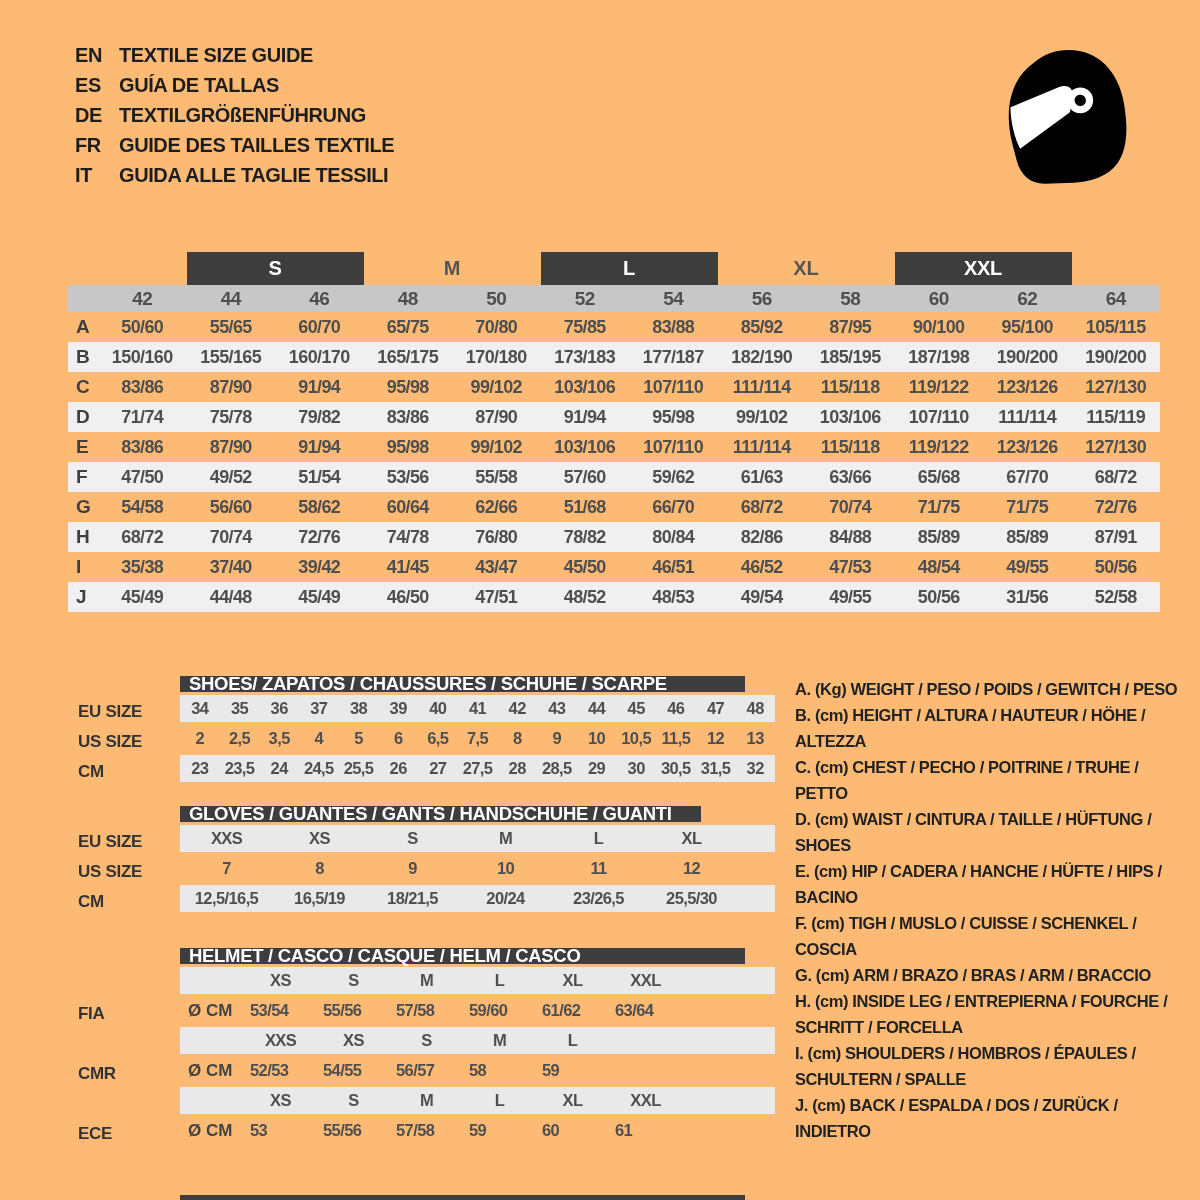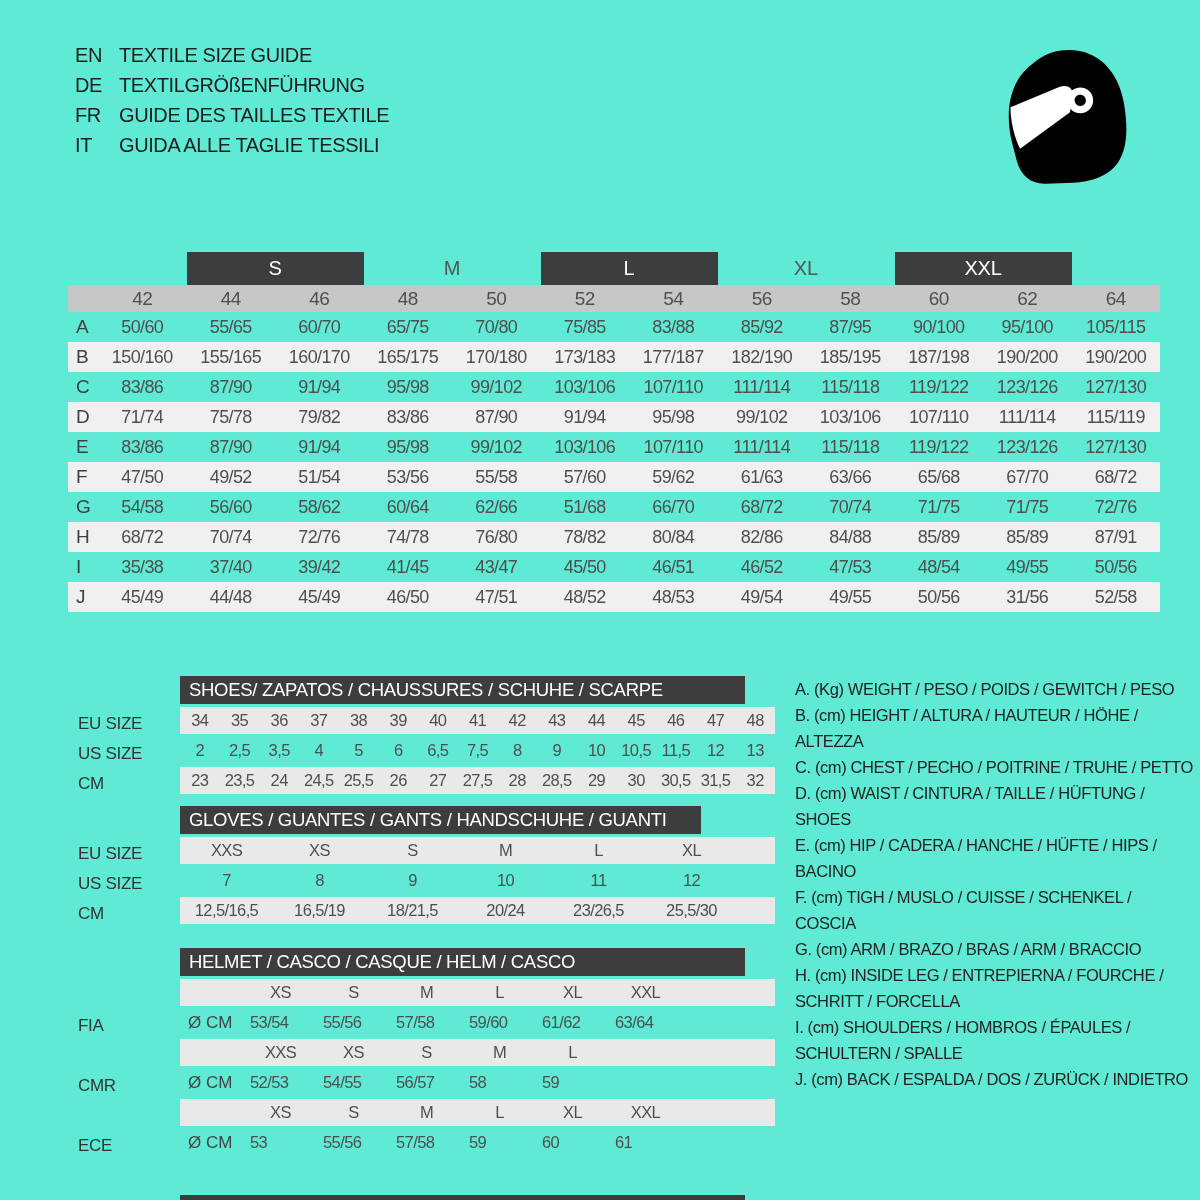--- a/index.html
+++ b/index.html
@@ -1,37 +1,37 @@
 <!DOCTYPE html>
 <html><head>
 <meta charset="utf-8">
 <style>
   html,body{margin:0;padding:0;background:#ffffff;}
-  .page{position:relative;width:1200px;height:1200px;background:#5eead4;overflow:hidden;
-        font-family:"Liberation Sans","DejaVu Sans",sans-serif;font-weight:400;color:#4f4f4f;}
+  .page{position:relative;width:1200px;height:1200px;background:#fdba74;overflow:hidden;
+        font-family:"Liberation Sans","DejaVu Sans",sans-serif;font-weight:700;color:#4f4f4f;}
   
   .langs{position:absolute;left:75px;top:40px;}
   .lang-row{display:grid;grid-template-columns:44px auto;height:30px;align-items:center;
             font-size:20px;color:#1d1d1d;letter-spacing:-0.4px;}
   .helmet-logo{position:absolute;left:990px;top:34px;width:152px;height:164px;}
   
   .sizetable{position:absolute;left:68px;top:252px;width:1092px;}
   .grid13{display:grid;grid-template-columns:30px repeat(12,1fr);}
   .bandrow{height:33px;}
   .band-box{background:#3d3d3d;color:#ffffff;font-size:20px;display:flex;align-items:center;justify-content:center;letter-spacing:-0.3px;}
   .band-plain{color:#555;font-size:20px;display:flex;align-items:center;justify-content:center;}
   .numband{height:27px;background:#c7c7c7;}
   .numband div{display:flex;align-items:center;justify-content:center;font-size:19px;color:#4f4f4f;letter-spacing:-0.5px;}
   .trow{height:30px;}
   .trows .trow:nth-child(even){background:#f0f0f0;}
   .trow .tletter{display:flex;align-items:center;padding-left:8px;font-size:19px;color:#3f3f3f;}
   .trow .tcell{display:flex;align-items:center;justify-content:center;font-size:18px;letter-spacing:-0.6px;color:#4f4f4f;}
   
   .sect{position:absolute;left:68px;width:707px;}
-  .sect-bar{margin-left:112px;background:#3d3d3d;color:#fff;font-size:18.5px;height:28px;
+  .sect-bar{margin-left:112px;background:#3d3d3d;color:#fff;font-size:18.5px;height:16px;
             display:flex;align-items:center;padding-left:9px;letter-spacing:-0.3px;}
   .srow{display:flex;margin-top:3px;align-items:flex-end;}
   .rlabel{width:112px;display:flex;align-items:center;padding-left:10px;box-sizing:border-box;
           font-size:17px;color:#333;letter-spacing:-0.3px;}
   .rdata{width:595px;display:grid;}
   .shaded{background:#e9e9e9;}
   .cell{display:flex;align-items:center;justify-content:center;font-size:16.5px;letter-spacing:-0.6px;color:#4f4f4f;}
   .shoes-grid{grid-template-columns:repeat(15,1fr);height:27px;}
   .gloves-grid{grid-template-columns:repeat(6,93px);height:27px;}
   .helm-grid{grid-template-columns:64px repeat(6,73px);height:27px;}
@@ -48,20 +48,24 @@
 
 <div class="page">
 
   <div class="langs">
 
       <div class="lang-row">
         <span>EN</span>
         <span>TEXTILE SIZE GUIDE</span>
       </div>
 
+      <div class="lang-row">
+        <span>ES</span>
+        <span>GUÍA DE TALLAS</span>
+      </div>
 
       <div class="lang-row">
         <span>DE</span>
         <span>TEXTILGRÖßENFÜHRUNG</span>
       </div>
 
       <div class="lang-row">
         <span>FR</span>
         <span>GUIDE DES TAILLES TEXTILE</span>
       </div>

